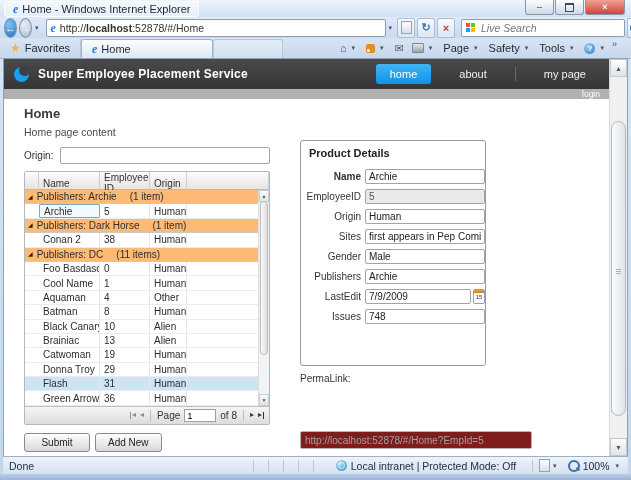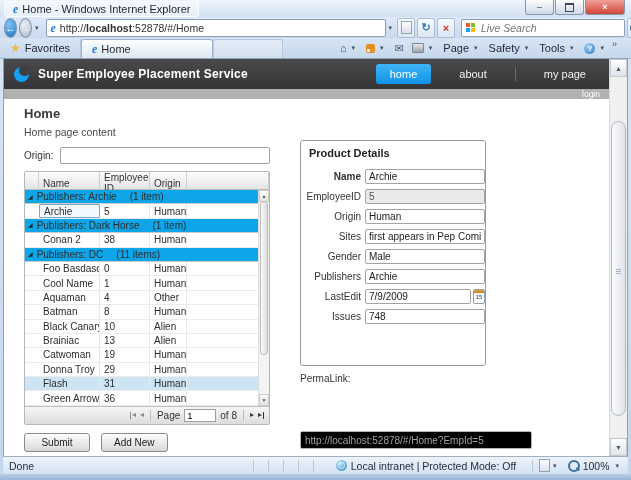--- a/index.html
+++ b/index.html
@@ -96,21 +96,21 @@
   .origin-row{display:flex;align-items:center;margin-bottom:7px;}
   .origin-row label{font-size:10px;color:#333;width:36px;}
   .origin-row input{flex:1;height:15px;border:1px solid #a3a3a3;border-radius:2px;font-size:10.5px;
     font-family:"Liberation Sans",sans-serif;outline:none;padding:0 3px;}
   
   .grid{border:1px solid #b0b8bf;border-radius:2px;background:#fff;font-size:10px;color:#2d2d2d;}
   .ghead{display:grid;grid-template-columns:14px 61px 50px 37px 1fr;height:17px;
     background:linear-gradient(#fdfdfd,#e4e4e4);border-bottom:1px solid #b9b9b9;}
   .ghead .hc{display:flex;align-items:center;padding:0 4px;border-right:1px solid #cfcfcf;color:#333;}
   .gbody{position:relative;}
-  .grow{display:flex;align-items:center;height:13.4px;background:#0ea5e9;border-bottom:1px solid #cacaca;
+  .grow{display:flex;align-items:center;height:13.4px;background:#fdba74;border-bottom:1px solid #cacaca;
     padding-left:3px;gap:4px;}
   .gexp{font-size:6px;color:#222;line-height:6px;}
   .gcount{margin-left:9px;}
   .drow{display:grid;grid-template-columns:14px 61px 50px 37px 1fr;height:13.4px;border-bottom:1px solid #ececec;background:#fff;}
   .drow.sel{background:#cde4f2;}
   .drow .c{display:flex;align-items:center;padding:0 4px;border-right:1px solid #e7e7e7;overflow:hidden;white-space:nowrap;}
   .drow .c.c0{border-right:none;}
   .drow .c.cellsel{border:1px solid #7da7c4;background:#f2f9fe;border-radius:1px;}
   .gscroll{position:absolute;top:0;right:0;bottom:0;width:10px;background:#f3f3f3;border-left:1px solid #ddd;}
   .gsb{position:absolute;left:0;right:0;height:10px;display:flex;align-items:center;justify-content:center;
@@ -119,41 +119,41 @@
   .gthumb{position:absolute;left:1px;right:1px;top:11px;height:152px;background:linear-gradient(90deg,#fbfbfb,#dcdcdc);
     border:1px solid #bbb;border-radius:4px;}
   .pager{height:17px;display:flex;align-items:center;justify-content:flex-end;gap:4px;
     background:linear-gradient(#f6f6f6,#dcdcdc);border-top:1px solid #bfbfbf;padding-right:4px;font-size:10px;color:#333;}
   .pg-btn{font-size:8px;line-height:8px;display:flex;align-items:center;}
   .pg-btn.dim{color:#8a8a8a;}
   .pg-bar{display:inline-block;width:1px;height:7px;background:currentColor;margin:0 1px;}
   .pg-sep{width:1px;height:11px;background:#bdbdbd;margin:0 2px;}
   .pg-input{width:26px;height:11px;border:1px solid #9f9f9f;font-size:9.5px;padding:0 2px;
     font-family:"Liberation Sans",sans-serif;outline:none;}
-  .action-buttons{display:flex;gap:11px;margin-top:8px;}
+  .action-buttons{display:flex;gap:5px;margin-top:8px;}
   .btn{height:19px;min-width:66px;padding:0 12px;border:1px solid #8a8a8a;border-radius:3px;
     background:linear-gradient(#fefefe,#d8d8d8);font-size:10px;color:#222;
     font-family:"Liberation Sans",sans-serif;display:flex;align-items:center;justify-content:center;}
   
   .panel{width:186px;height:226px;border:1px solid #9a9a9a;border-radius:3px;background:#fff;
     padding:6px 0 0 0;box-sizing:border-box;}
   .panel-title{font-size:11px;font-weight:bold;color:#222;padding:0 0 10px 8px;}
   .frow{display:flex;align-items:center;margin-bottom:5px;}
   .flabel{width:60px;text-align:right;font-size:10px;color:#333;margin-right:4px;flex:0 0 60px;}
   .flabel.bold{font-weight:bold;}
   .frow input{width:112px;height:13px;border:1px solid #a3a3a3;border-radius:2px;font-size:10px;
     padding:0 3px;font-family:"Liberation Sans",sans-serif;color:#222;outline:none;}
   .frow input.disabled{background:#e9e9e9;color:#555;}
   .cal-btn{width:13px;height:13px;margin-left:2px;border:1px solid #8aa0b8;border-radius:2px;background:#fff;
     display:flex;flex-direction:column;overflow:hidden;}
   .cal-top{height:3px;background:linear-gradient(#e8a33d,#c97b17);}
   .cal-num{flex:1;font-size:6px;line-height:8px;text-align:center;color:#234;}
   .permalink-label{font-size:10px;color:#333;margin:7px 0 3px 0;}
   .permalink-input{width:222px;height:16px;border:1px solid #b5b5b5;border-radius:2px;font-size:10px;
-    color:#a0a0a0;padding:0 4px;font-family:"Liberation Sans",sans-serif;outline:none;background:#000000;margin-top:44px;}
+    color:#a0a0a0;padding:0 4px;font-family:"Liberation Sans",sans-serif;outline:none;background:#7f1d1d;margin-top:44px;}
   
   .statusbar{position:absolute;left:3px;right:3px;bottom:6px;height:17px;
     background:linear-gradient(#edf3fb,#d5e2f1);border-top:1px solid #9fb0c4;
     display:flex;align-items:center;font-size:10.5px;color:#24303f;padding:0 6px;}
   .sb-done{flex:1;}
   .sb-seg{width:14px;height:12px;border-left:1px solid #bcc7d6;}
   .globe{width:11px;height:11px;border-radius:50%;background:radial-gradient(circle at 35% 30%,#bfe3f7,#2e8ac2);
     position:relative;margin:0 4px 0 8px;flex:0 0 11px;}
   .globe::after{content:"";position:absolute;inset:2px;border-radius:50%;border:1px solid rgba(255,255,255,.6);}
   .sb-zone{margin-right:10px;white-space:nowrap;}

